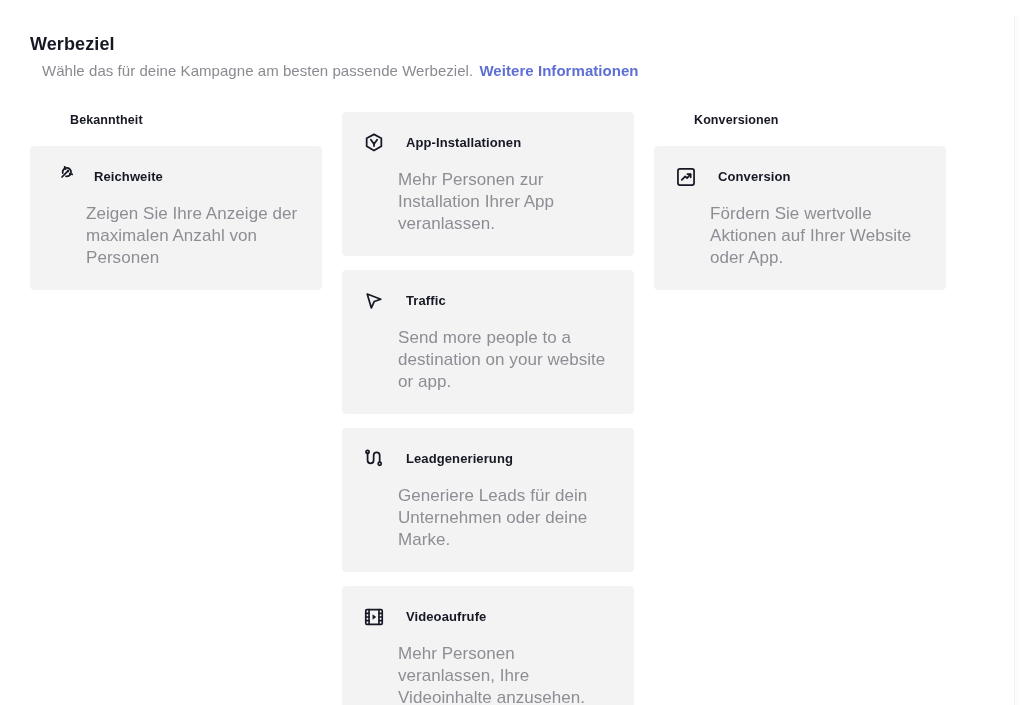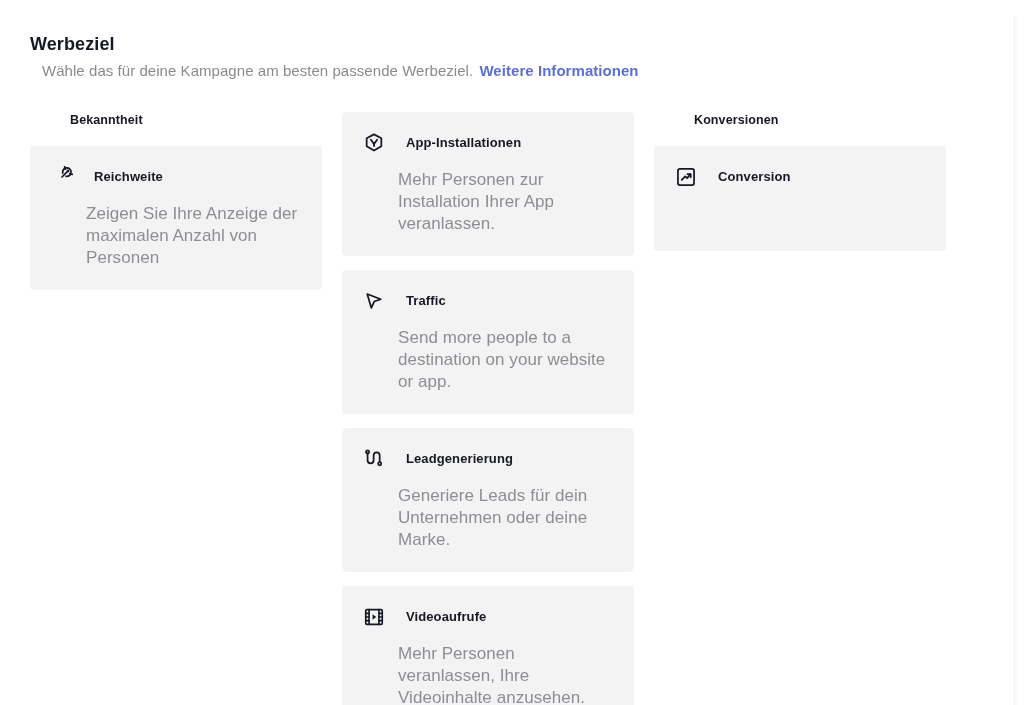--- a/index.html
+++ b/index.html
@@ -255,20 +255,21 @@
             <div class="card-head">
               <span class="card-icon">
     <svg width="22" height="22" viewBox="0 0 24 24" fill="none" stroke="currentColor" stroke-width="1.9" stroke-linecap="round" stroke-linejoin="round">
       <rect x="3.2" y="3.2" width="17.6" height="17.6" rx="2.2"></rect>
       <path d="M7.4 15.1 L11.1 11.3 L13.2 13.3 L16.8 9.2"></path>
       <path d="M13.6 8.9 L17.1 8.9 L17.1 12.4"></path>
     </svg>
               </span>
               <span class="card-title">Conversion</span>
             </div>
+            <div class="card-desc">Fördern Sie wertvolle Aktionen auf Ihrer Website oder App.</div>
           </div>
         </div>
       </div>
     </div>
 
   <div id="scroll-gutter"></div>
   <div id="bottom-rule"></div>
 </div>
 
 </body></html>

